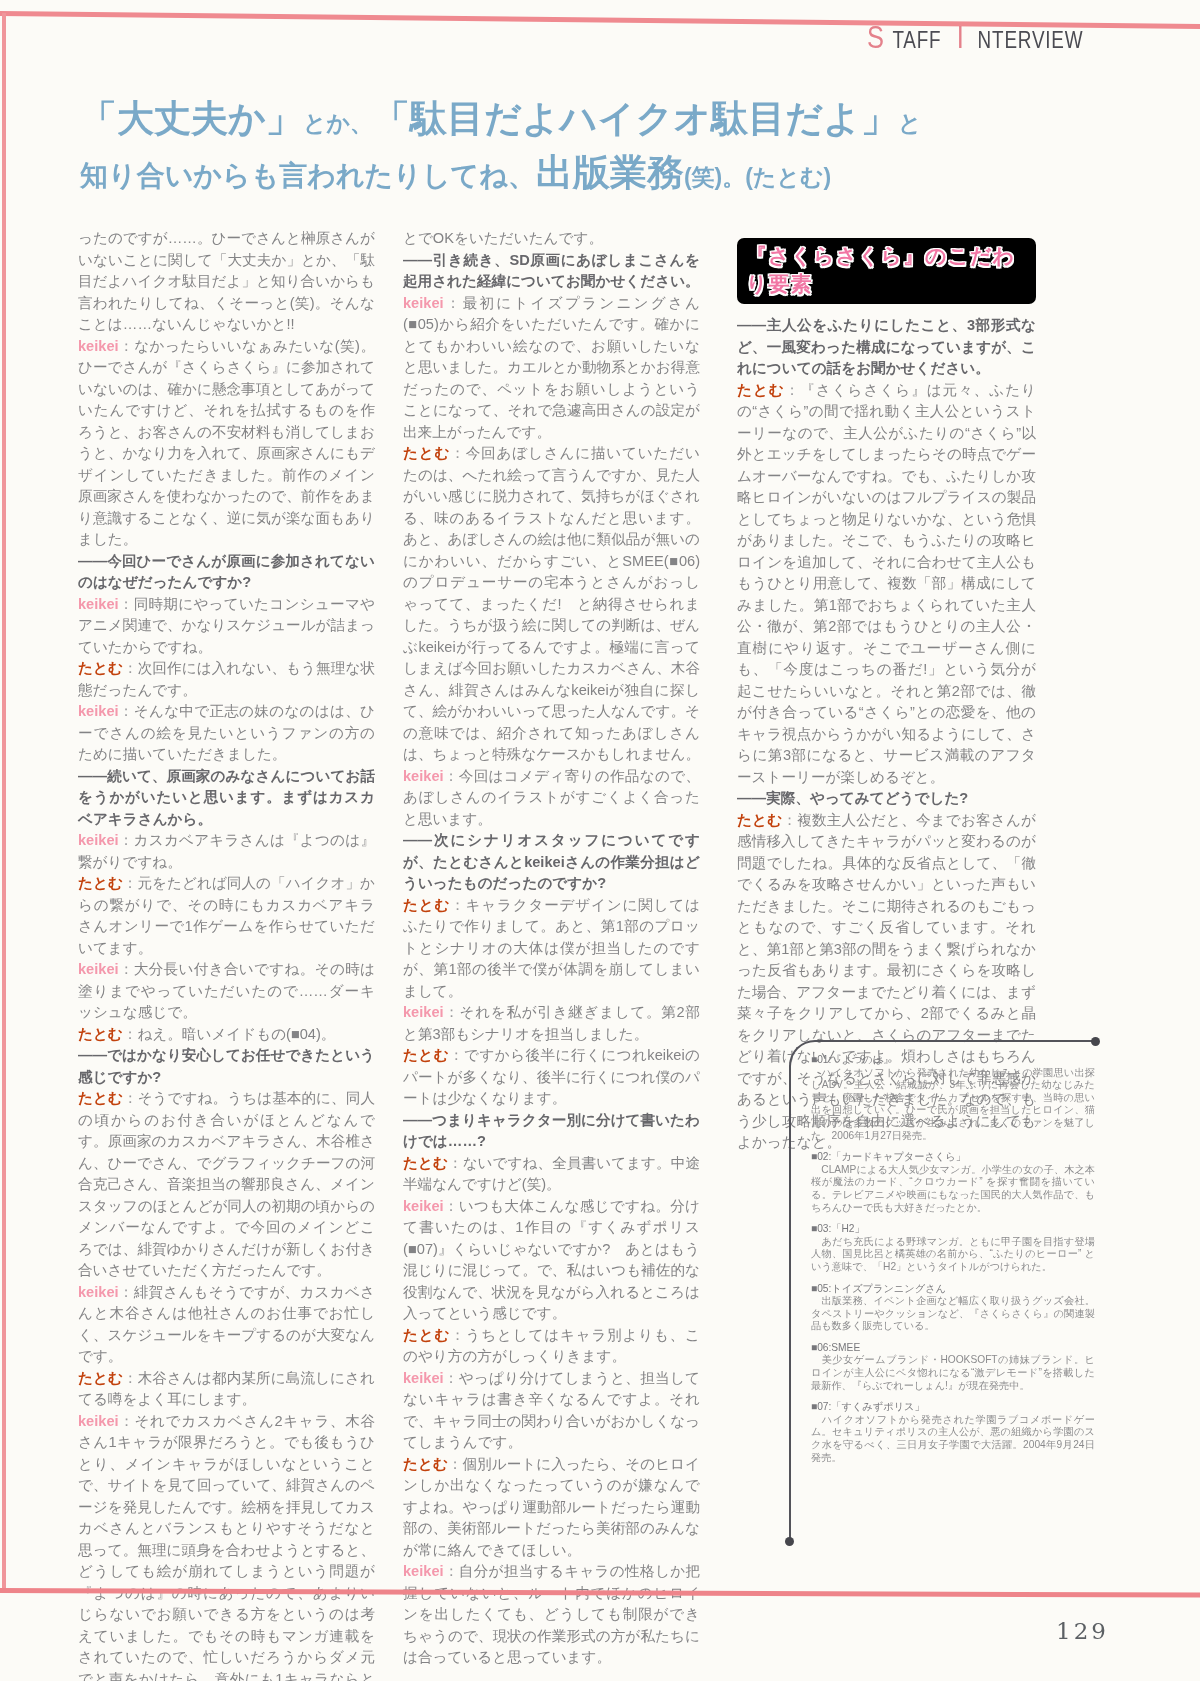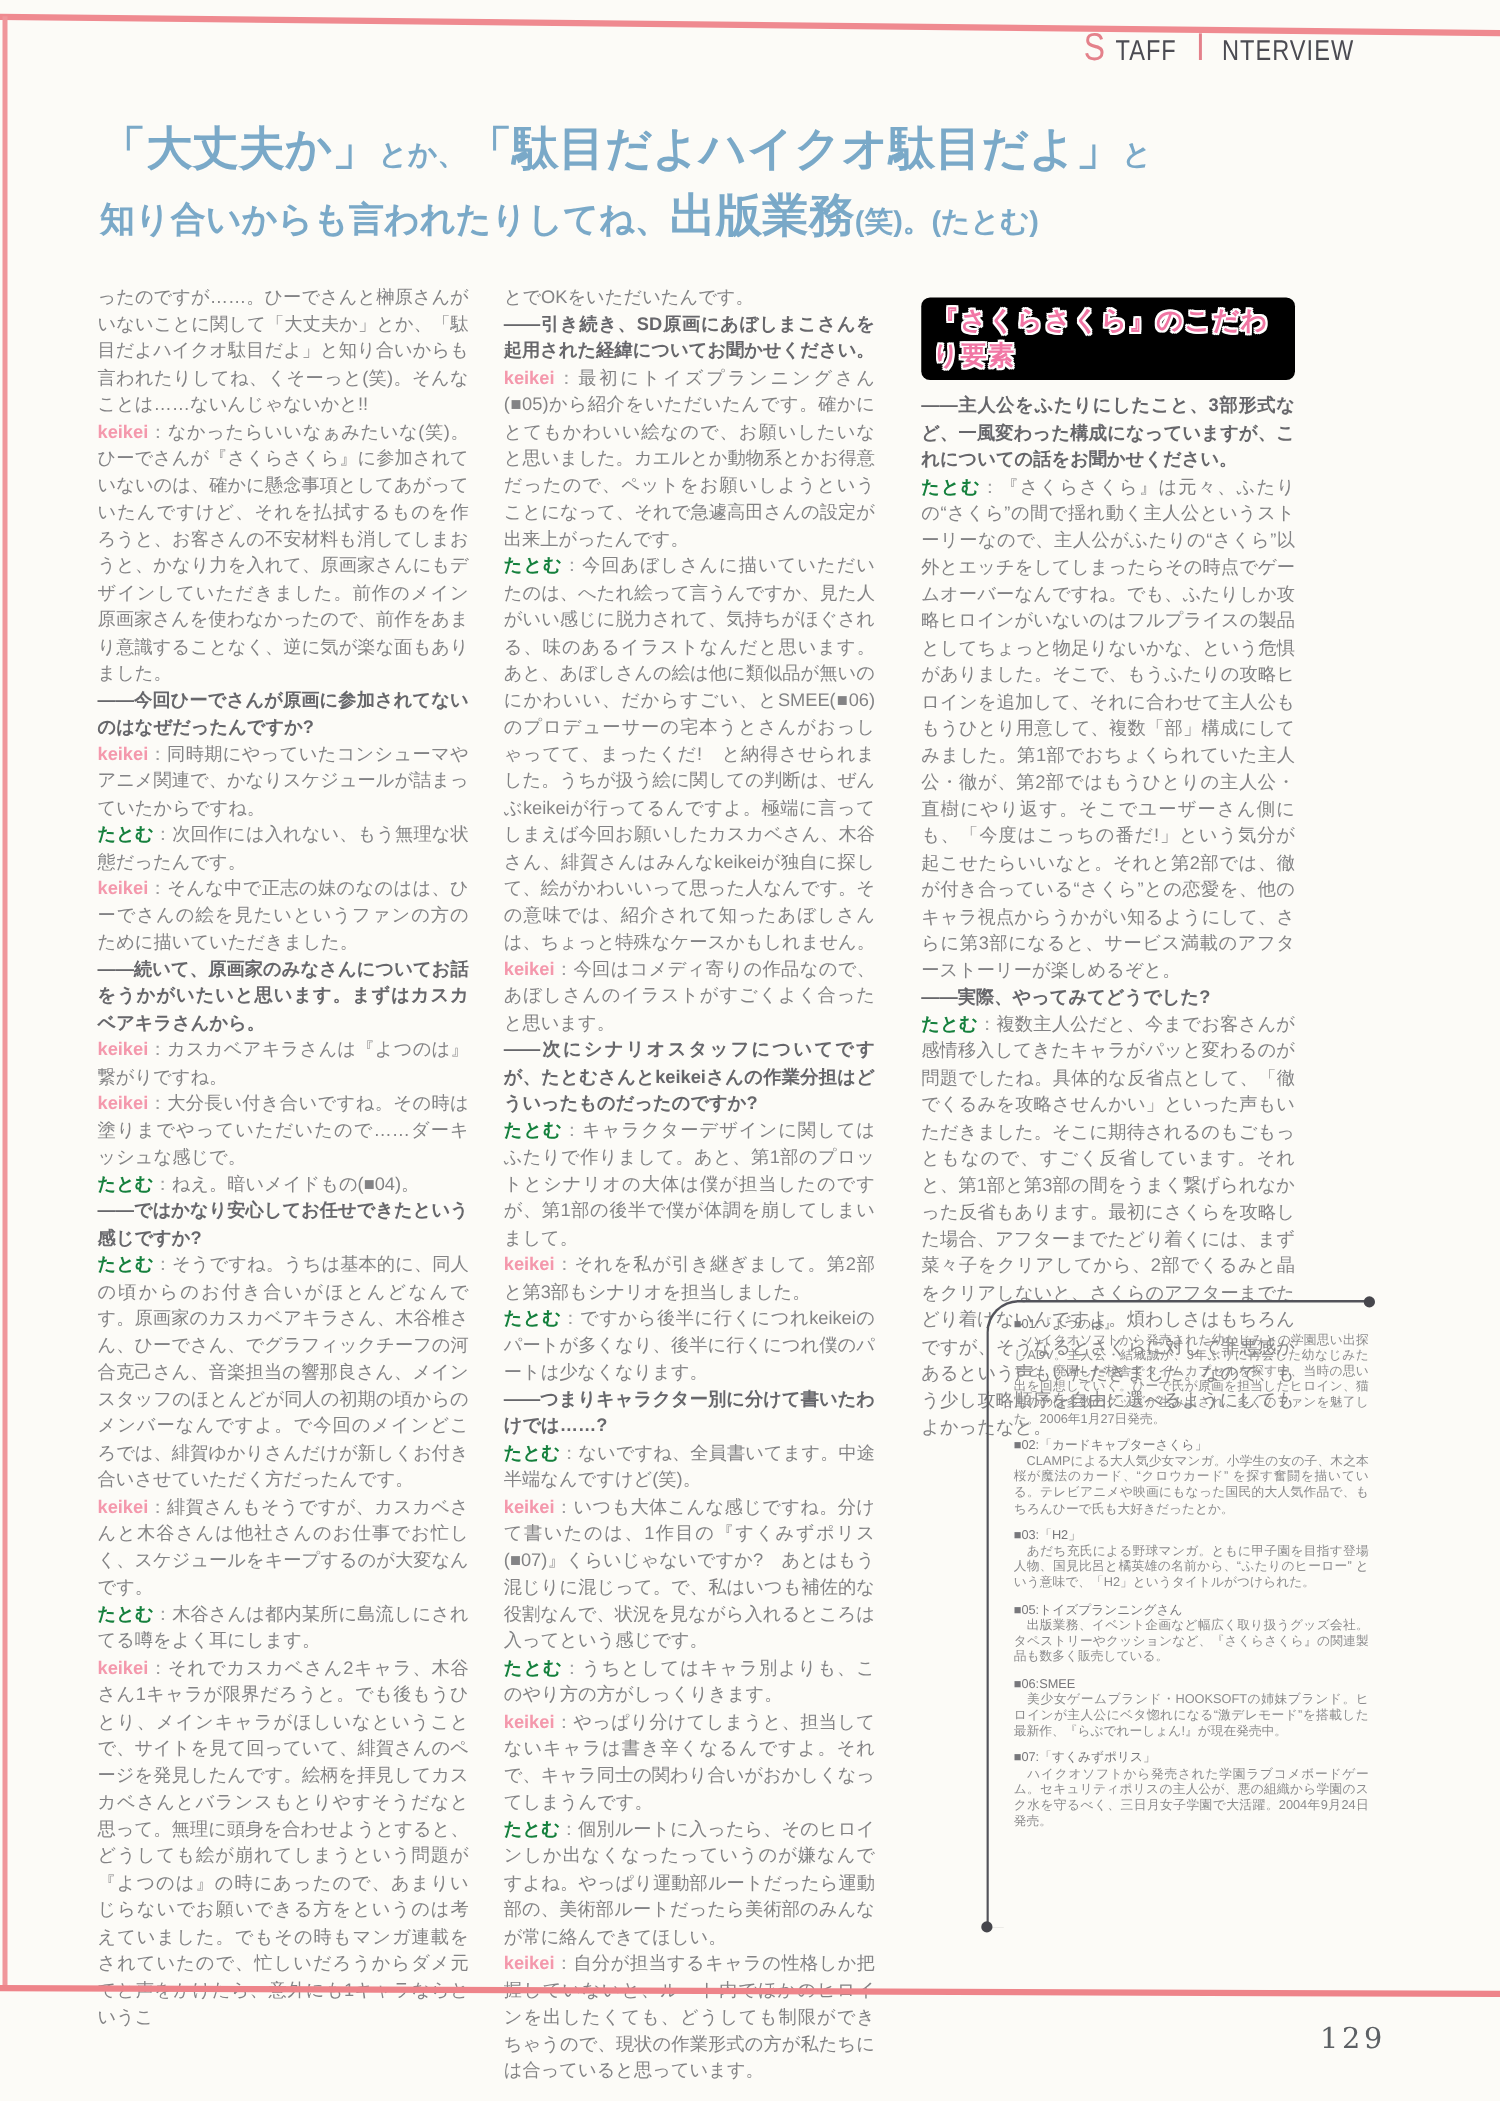--- a/index.html
+++ b/index.html
@@ -34,21 +34,21 @@
   
   .col  { position:absolute; width:297px; }
   .col1 { left:78px;  top:228px; }
   .col2 { left:403px; top:228px; }
   .col3 { left:737px; top:238px; width:299px; }
   .para { margin:0; font-size:14.6px; line-height:21.5px; color:#838385;
           text-align:justify; text-justify:inter-ideograph; overflow-wrap:anywhere; }
   .para.q { color:#67676b; font-weight:700; }
   .spk { font-weight:700; }
   .spk.keikei { color:#f498ac; }
-  .spk.tatomu { color:#15803d;margin-top:24px; }
+  .spk.tatomu { color:#c2410c;margin-top:24px; }
   .sep { color:#9c9c9e; }
 
   
   .badge { display:inline-block; background:#000000; border-radius:7px; padding:4px 9px 6px 9px;
            margin-bottom:11px; }
   .badge-text {
     font-size:21px; font-weight:800; letter-spacing:1px; color:#f176a4;
     text-shadow:-1.5px -1.5px 0 #fff, 1.5px -1.5px 0 #fff, -1.5px 1.5px 0 #fff,
                  1.5px  1.5px 0 #fff, 0 -1.5px 0 #fff, 0 1.5px 0 #fff,
                 -1.5px  0 0 #fff, 1.5px 0 0 #fff;
@@ -103,20 +103,21 @@
   <div class="col col1">
     <div class="paras">
         <p class="para">ったのですが……。ひーでさんと榊原さんがいないことに関して「大丈夫か」とか、「駄目だよハイクオ駄目だよ」と知り合いからも言われたりしてね、くそーっと(笑)。そんなことは……ないんじゃないかと!!</p>
         <p class="para"><span class="spk keikei">keikei</span><span class="sep">：</span><span>なかったらいいなぁみたいな(笑)。ひーでさんが『さくらさくら』に参加されていないのは、確かに懸念事項としてあがっていたんですけど、それを払拭するものを作ろうと、お客さんの不安材料も消してしまおうと、かなり力を入れて、原画家さんにもデザインしていただきました。前作のメイン原画家さんを使わなかったので、前作をあまり意識することなく、逆に気が楽な面もありました。</span></p>
         <p class="para q">——今回ひーでさんが原画に参加されてないのはなぜだったんですか?</p>
         <p class="para"><span class="spk keikei">keikei</span><span class="sep">：</span><span>同時期にやっていたコンシューマやアニメ関連で、かなりスケジュールが詰まっていたからですね。</span></p>
         <p class="para"><span class="spk tatomu">たとむ</span><span class="sep">：</span><span>次回作には入れない、もう無理な状態だったんです。</span></p>
         <p class="para"><span class="spk keikei">keikei</span><span class="sep">：</span><span>そんな中で正志の妹のなのはは、ひーでさんの絵を見たいというファンの方のために描いていただきました。</span></p>
         <p class="para q">——続いて、原画家のみなさんについてお話をうかがいたいと思います。まずはカスカベアキラさんから。</p>
         <p class="para"><span class="spk keikei">keikei</span><span class="sep">：</span><span>カスカベアキラさんは『よつのは』繋がりですね。</span></p>
+        <p class="para"><span class="spk tatomu">たとむ</span><span class="sep">：</span><span>元をたどれば同人の「ハイクオ」からの繋がりで、その時にもカスカベアキラさんオンリーで1作ゲームを作らせていただいてます。</span></p>
         <p class="para"><span class="spk keikei">keikei</span><span class="sep">：</span><span>大分長い付き合いですね。その時は塗りまでやっていただいたので……ダーキッシュな感じで。</span></p>
         <p class="para"><span class="spk tatomu">たとむ</span><span class="sep">：</span><span>ねえ。暗いメイドもの(■04)。</span></p>
         <p class="para q">——ではかなり安心してお任せできたという感じですか?</p>
         <p class="para"><span class="spk tatomu">たとむ</span><span class="sep">：</span><span>そうですね。うちは基本的に、同人の頃からのお付き合いがほとんどなんです。原画家のカスカベアキラさん、木谷椎さん、ひーでさん、でグラフィックチーフの河合克己さん、音楽担当の響那良さん、メインスタッフのほとんどが同人の初期の頃からのメンバーなんですよ。で今回のメインどころでは、緋賀ゆかりさんだけが新しくお付き合いさせていただく方だったんです。</span></p>
         <p class="para"><span class="spk keikei">keikei</span><span class="sep">：</span><span>緋賀さんもそうですが、カスカベさんと木谷さんは他社さんのお仕事でお忙しく、スケジュールをキープするのが大変なんです。</span></p>
         <p class="para"><span class="spk tatomu">たとむ</span><span class="sep">：</span><span>木谷さんは都内某所に島流しにされてる噂をよく耳にします。</span></p>
         <p class="para"><span class="spk keikei">keikei</span><span class="sep">：</span><span>それでカスカベさん2キャラ、木谷さん1キャラが限界だろうと。でも後もうひとり、メインキャラがほしいなということで、サイトを見て回っていて、緋賀さんのページを発見したんです。絵柄を拝見してカスカベさんとバランスもとりやすそうだなと思って。無理に頭身を合わせようとすると、どうしても絵が崩れてしまうという問題が『よつのは』の時にあったので、あまりいじらないでお願いできる方をというのは考えていました。でもその時もマンガ連載をされていたので、忙しいだろうからダメ元でと声をかけたら、意外にも1キャラならというこ</span></p>
       </div>
   </div>
 

